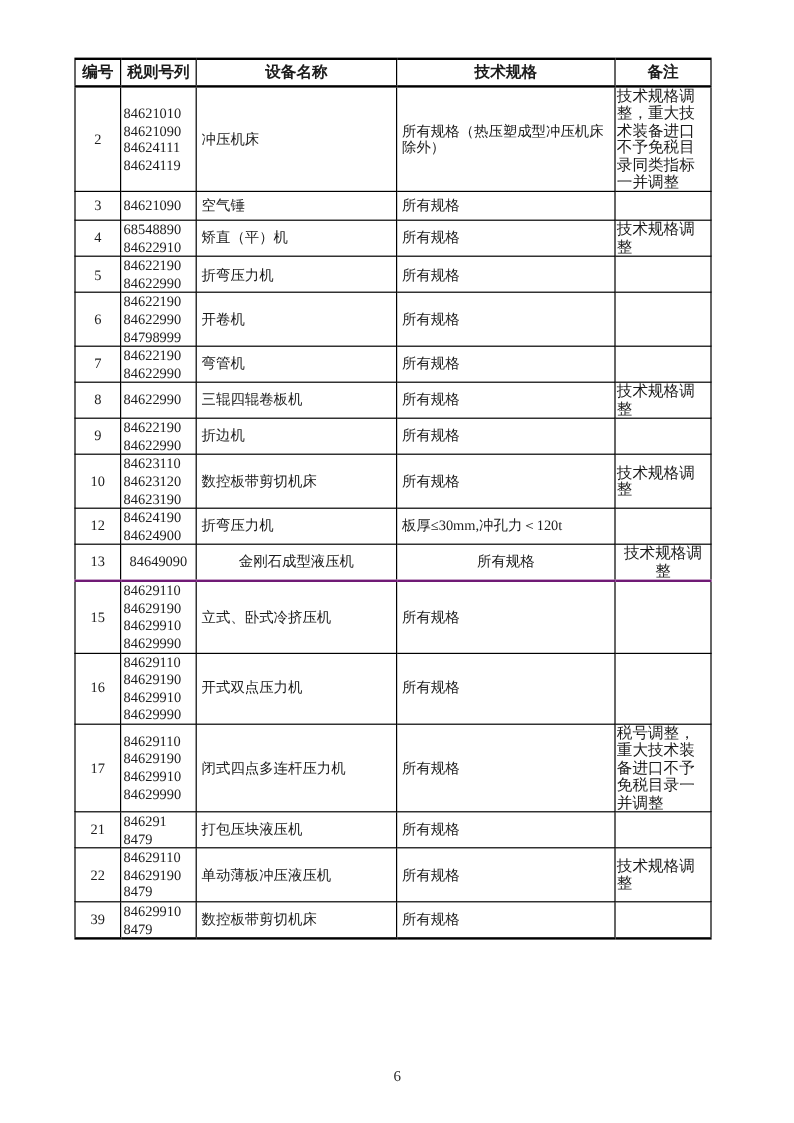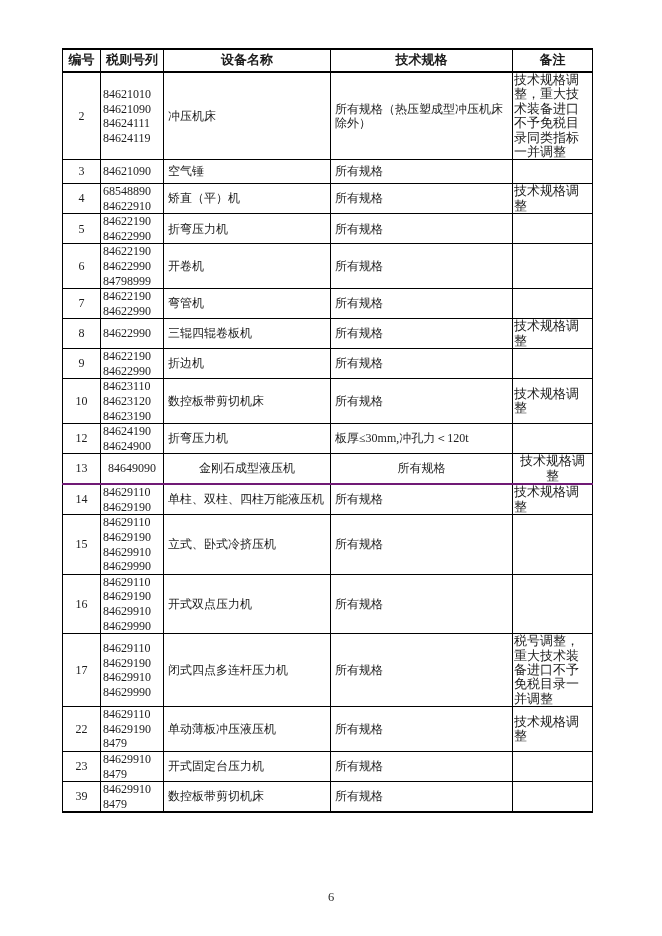--- a/index.html
+++ b/index.html
@@ -172,28 +172,20 @@
     <td class="cell-remark"></td>
   </tr>
         <tr class="thick">
     <td class="cell-id">13</td>
     <td class="cell-tariff">84649090</td>
     <td class="cell-name">金刚石成型液压机</td>
     <td class="cell-spec">所有规格</td>
     <td class="cell-remark">技术规格调整</td>
   </tr>
         <tr>
-    <td class="cell-id">14</td>
-    <td class="cell-tariff">84629110
-84629190</td>
-    <td class="cell-name">单柱、双柱、四柱万能液压机</td>
-    <td class="cell-spec">所有规格</td>
-    <td class="cell-remark">技术规格调整</td>
-  </tr>
-        <tr>
     <td class="cell-id">15</td>
     <td class="cell-tariff">84629110
 84629190
 84629910
 84629990</td>
     <td class="cell-name">立式、卧式冷挤压机</td>
     <td class="cell-spec">所有规格</td>
     <td class="cell-remark"></td>
   </tr>
         <tr>
@@ -210,35 +202,35 @@
     <td class="cell-id">17</td>
     <td class="cell-tariff">84629110
 84629190
 84629910
 84629990</td>
     <td class="cell-name">闭式四点多连杆压力机</td>
     <td class="cell-spec">所有规格</td>
     <td class="cell-remark">税号调整，重大技术装备进口不予免税目录一并调整</td>
   </tr>
         <tr>
+    <td class="cell-id">21</td>
+    <td class="cell-tariff">846291
+8479</td>
+    <td class="cell-name">打包压块液压机</td>
+    <td class="cell-spec">所有规格</td>
+    <td class="cell-remark"></td>
+  </tr>
+        <tr>
     <td class="cell-id">22</td>
     <td class="cell-tariff">84629110
 84629190
 8479</td>
     <td class="cell-name">单动薄板冲压液压机</td>
     <td class="cell-spec">所有规格</td>
     <td class="cell-remark">技术规格调整</td>
-  </tr>
-        <tr>
-    <td class="cell-id">23</td>
-    <td class="cell-tariff">84629910
-8479</td>
-    <td class="cell-name">开式固定台压力机</td>
-    <td class="cell-spec">所有规格</td>
-    <td class="cell-remark"></td>
   </tr>
         <tr>
     <td class="cell-id">39</td>
     <td class="cell-tariff">84629910
 8479</td>
     <td class="cell-name">数控板带剪切机床</td>
     <td class="cell-spec">所有规格</td>
     <td class="cell-remark"></td>
   </tr>
       </tbody>

